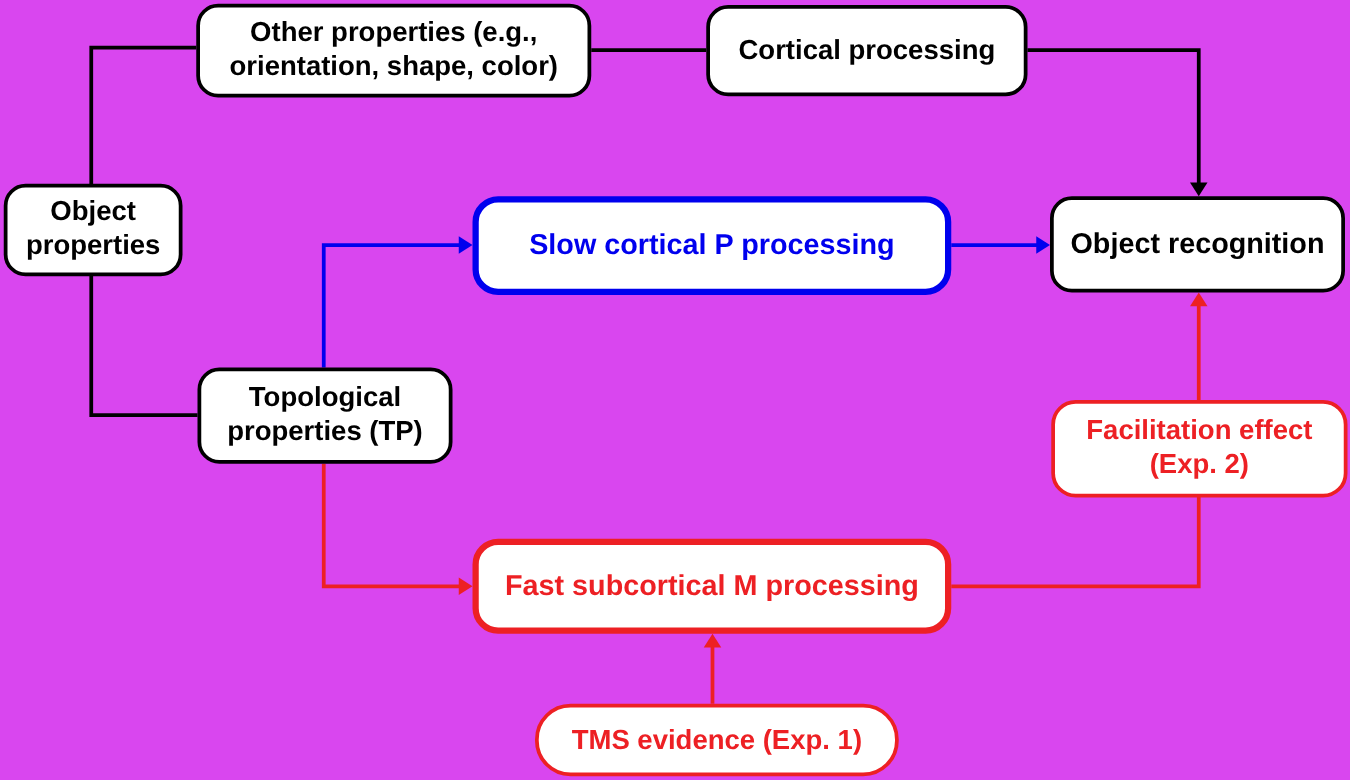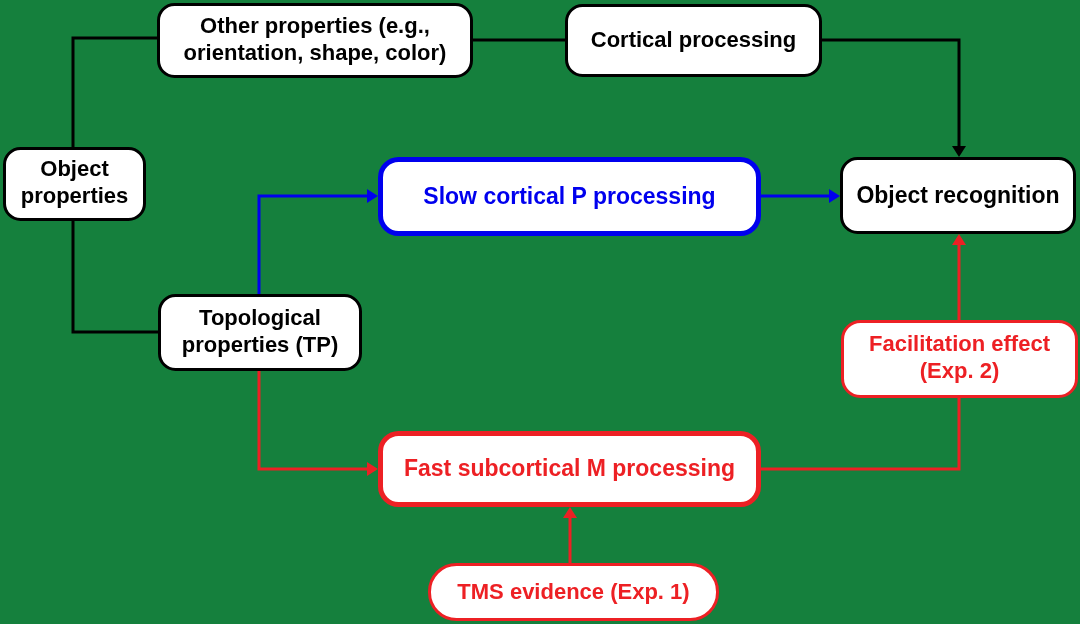--- a/index.html
+++ b/index.html
@@ -8,21 +8,21 @@
     padding: 0;
     background: #ffffff;
   }
   body {
     font-family: "Liberation Sans", sans-serif;
   }
   #diagram-root {
     position: relative;
     width: 1080px;
     height: 624px;
-    background: #15803d;
+    background: #d946ef;
     overflow: hidden;
   }
   svg#flow {
     display: block;
     width: 1080px;
     height: 624px;
   }
   .node-rect {
     fill: #ffffff;
   }

